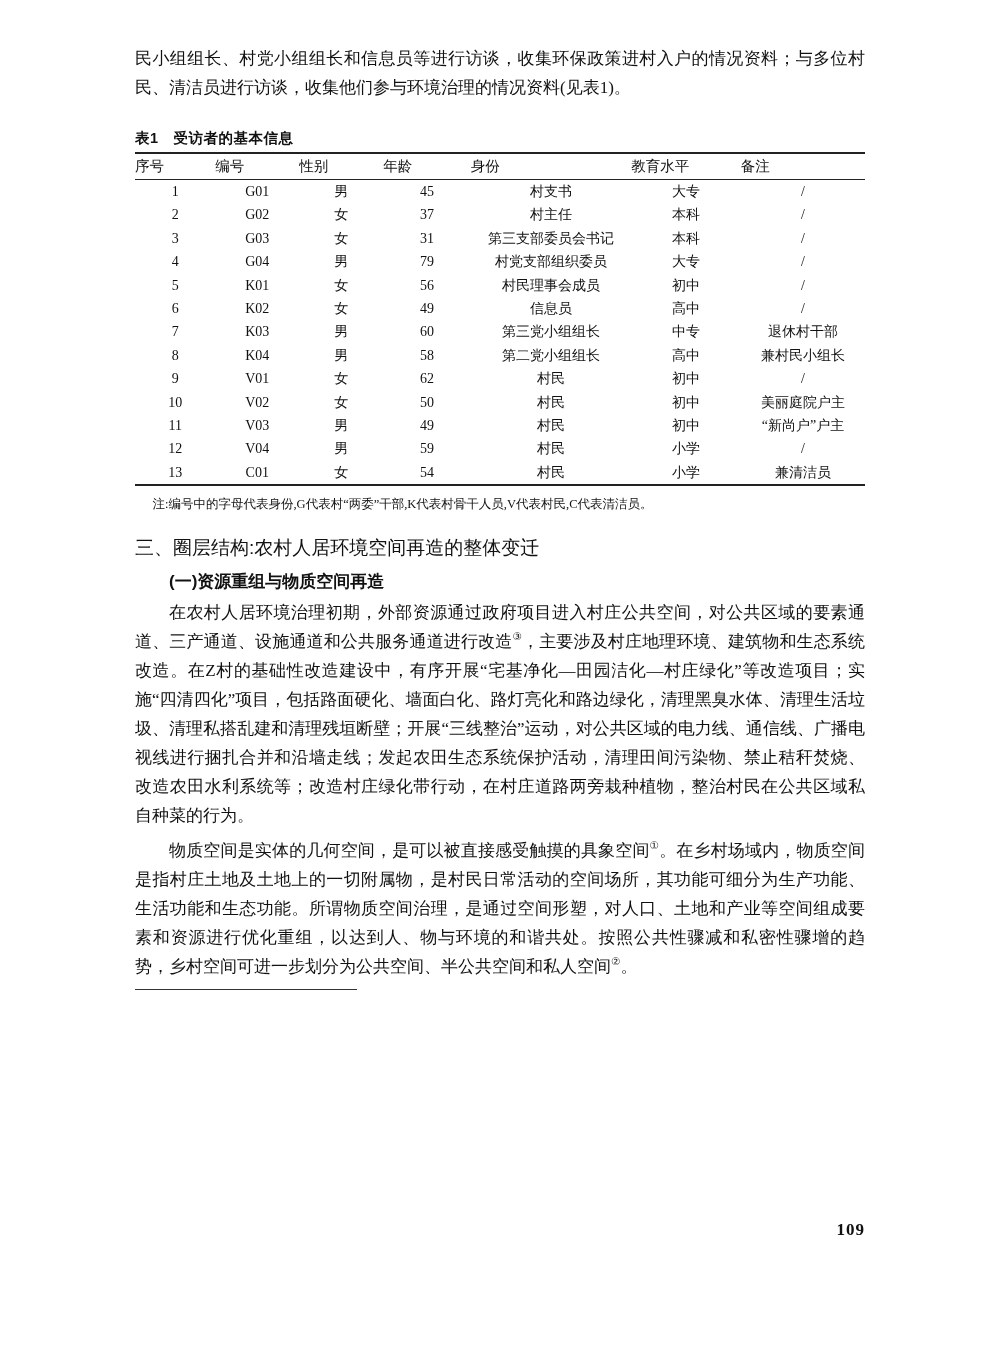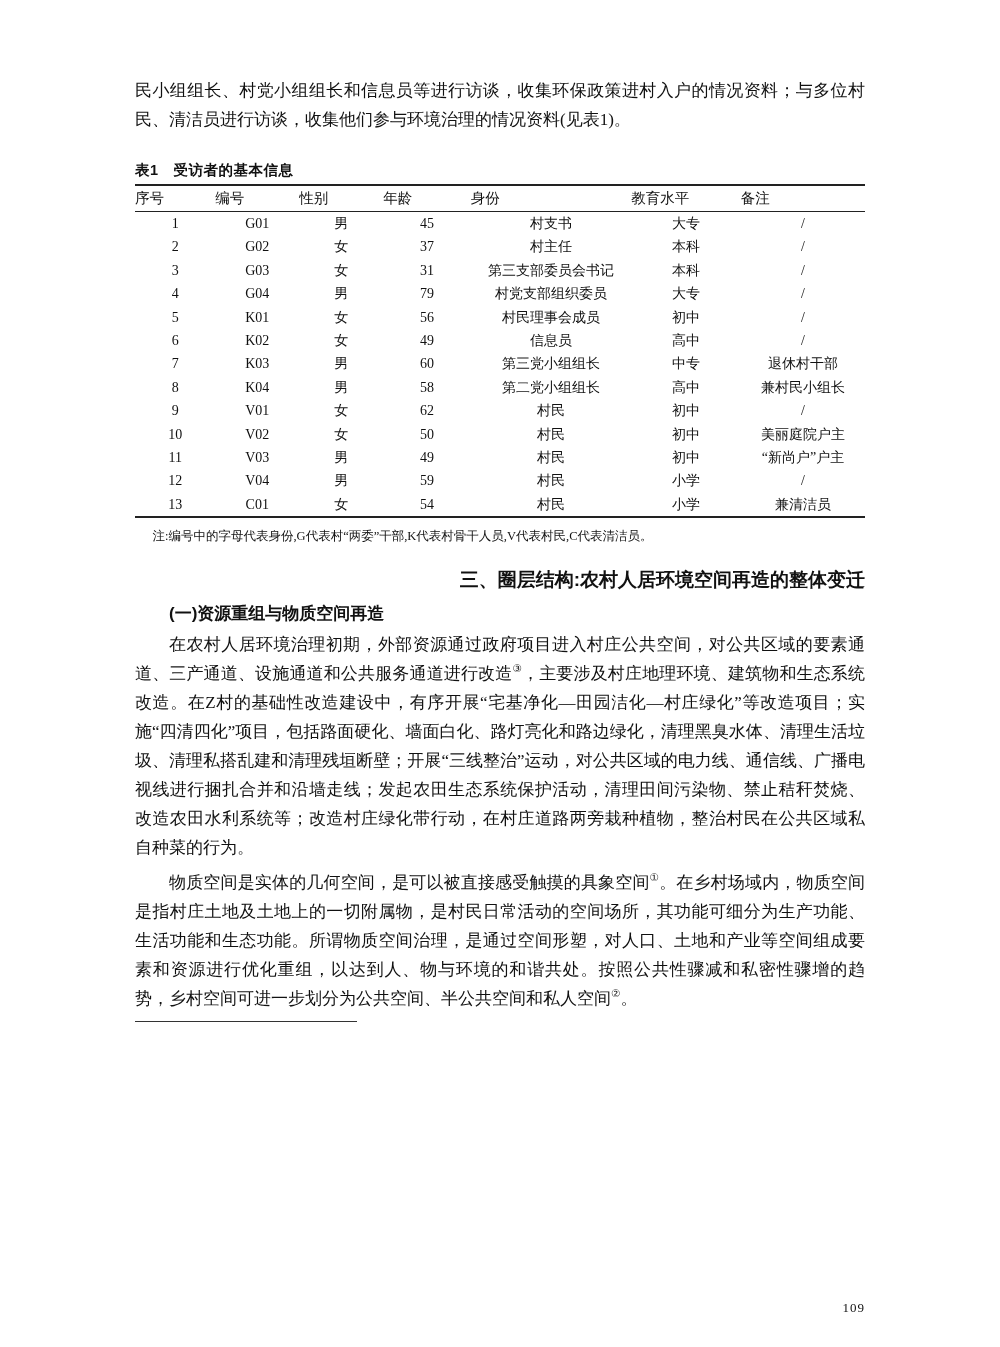--- a/index.html
+++ b/index.html
@@ -7,21 +7,21 @@
   .page {
     position: relative;
     width: 1000px;
     height: 1347px;
     margin: 0 auto;
     background: #ffffff;
     color: #111111;
     font-family: "Liberation Serif", "DejaVu Serif", serif;
     overflow: hidden;
   }
-  .content { width: 730px; margin: 8px auto; padding-top: 68px; }
+  .content { width: 730px; margin: 0 auto; padding-top: 44px; }
 
   .body-text {
     font-size: 17px;
     line-height: 29px;
     text-align: justify;
     text-indent: 2em;
     margin: 0;
   }
   .no-indent { text-indent: 0; }
 
@@ -58,24 +58,24 @@
   }
   .table-note {
     font-size: 12.5px;
     line-height: 18px;
     margin: 9px 0 0;
     text-indent: 1.4em;
   }
 
   .section-heading {
     font-family: "Liberation Sans", "DejaVu Sans", sans-serif;
-    font-weight: bold;
+    font-weight: normal;
     font-size: 19px;
     line-height: 28px;
-    text-align: right;
+    text-align: left;
     margin: 21px 0 0;
   }
   .sub-heading {
     font-family: "Liberation Sans", "DejaVu Sans", sans-serif;
     font-weight: bold;
     font-size: 17px;
     line-height: 24px;
     margin: 8px 0 0;
     text-indent: 2em;
   }
@@ -99,24 +99,25 @@
   .footnote {
     font-size: 13.5px;
     line-height: 26.5px;
     text-align: justify;
     text-indent: 2em;
     margin: 0;
   }
 
   .page-number {
     position: absolute;
-    top: 1300px;
+    top: 1220px;
     right: 135px;
-    font-size: 13px;
+    font-size: 17px;
     letter-spacing: 1px;
+    font-weight: bold;
   }
 </style>
 </head>
 <body>
 
 <div class="page">
   <div class="content">
 
     <p class="body-text no-indent">民小组组长、村党小组组长和信息员等进行访谈，收集环保政策进村入户的情况资料；与多位村民、清洁员进行访谈，收集他们参与环境治理的情况资料(见表1)。</p>
 

